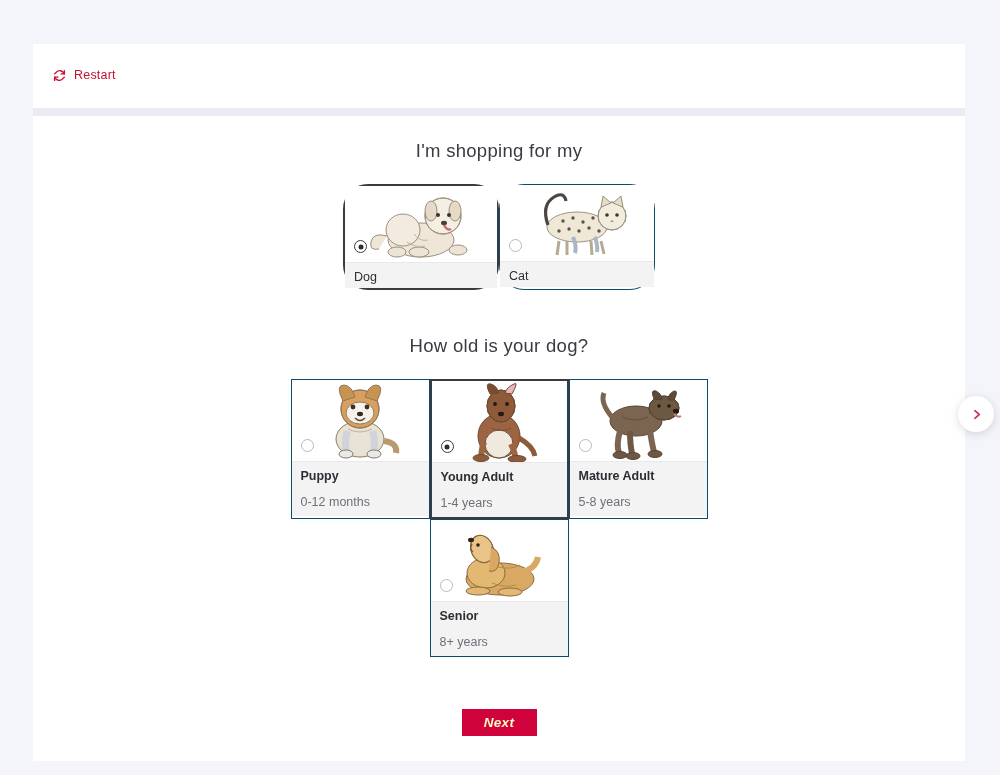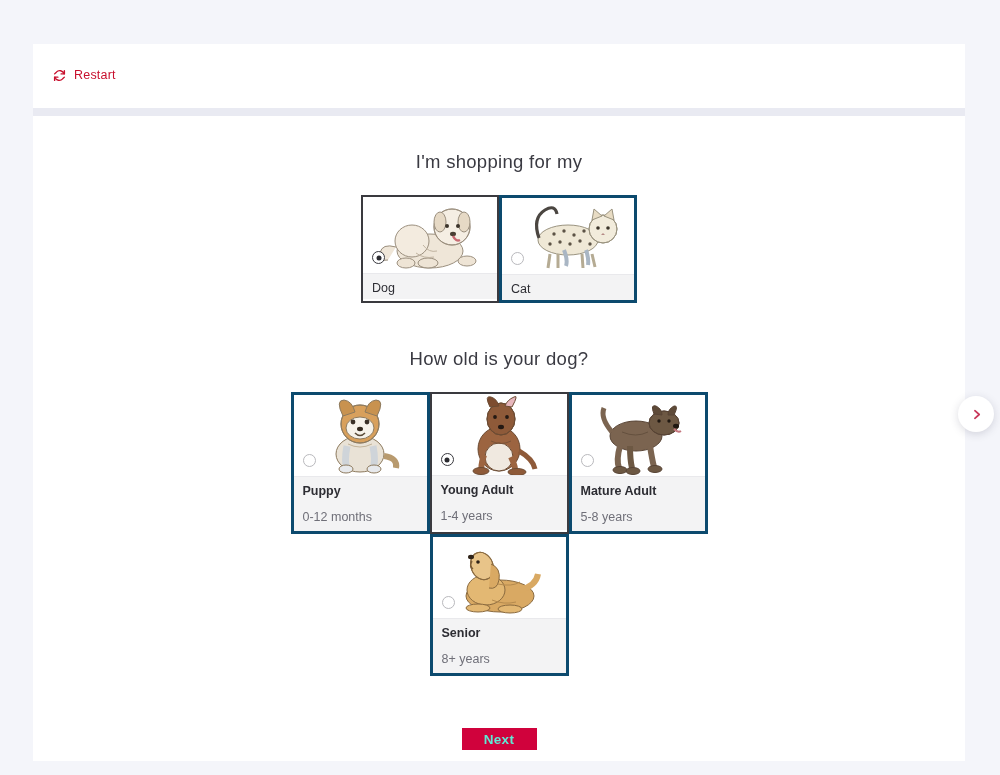--- a/index.html
+++ b/index.html
@@ -127,47 +127,47 @@
     position: relative;
   }
 
   .section-heading {
     text-align: center;
     font-size: 18.5px;
     font-weight: 400;
     color: #3a3a42;
     letter-spacing: .3px;
   }
-  .heading-1 { padding-top: 35px; }
+  .heading-1 { padding-top: 24px; }
   .heading-2 { padding-top: 45px; }
 
   
   .row {
     display: flex;
     justify-content: center;
     gap: 0px;
   }
   .row-pet    { margin-top: 22px; }
   .row-age    { margin-top: 22px; }
   .row-age-2  { margin-top: 0px; }
 
   .opt {
     position: relative;
     background: #ffffff;
-    border: 3px solid #0c4a6e;
+    border: 1px solid #0c4a6e;
     cursor: pointer;
     user-select: none;
   }
   .opt.selected {
     border: 2px solid #3a3a3f;
     z-index: 3;
   }
 
   
-  .opt-pet { width: 138px; }
+  .opt-pet { width: 156px; border-radius: 25px; }
   .opt-pet .media { height: 76px; }
   .opt-pet .caption { height: 26px; }
 
   
   .opt-age { width: 139px; }
   .opt-age .media { height: 81px; }
   .opt-age .caption { height: 55px; }
 
   .media {
     position: relative;
@@ -226,29 +226,30 @@
   }
 
   
   .next-wrap {
     margin-top: 52px;
     display: flex;
     justify-content: center;
   }
   .next-btn {
     background: #d0023c;
-    color: #5eead4;
+    color: #fef9c3;
     border: none;
     font-family: "Liberation Sans", sans-serif;
     font-size: 13.5px;
     font-weight: 700;
     letter-spacing: .3px;
     width: 75px;
-    height: 22px;
+    height: 27px;
     cursor: pointer;
+    font-style: italic;
   }
 
   
   .float-arrow {
     position: absolute;
     left: 925px;
     top: 352px;
     width: 36px;
     height: 36px;
     border-radius: 50%;

